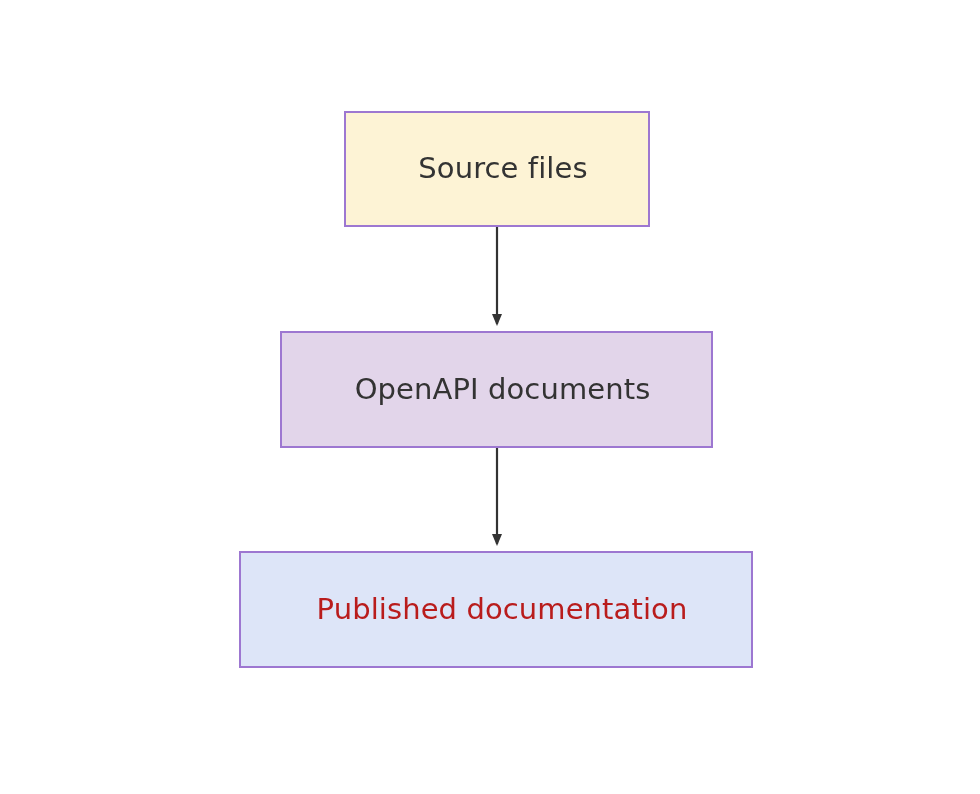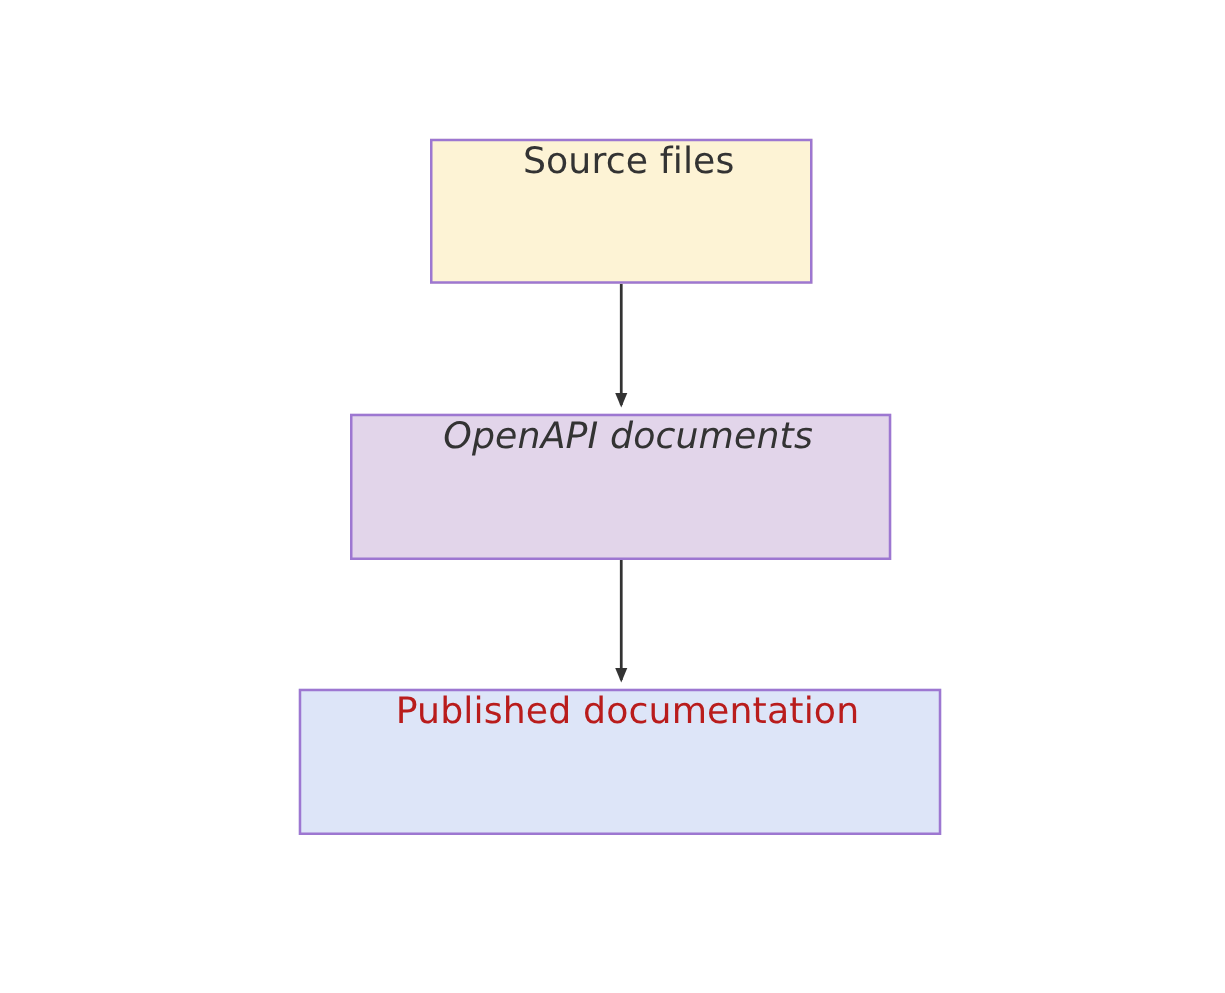--- a/index.html
+++ b/index.html
@@ -26,21 +26,21 @@
     width: 980px;
     height: 794px;
     pointer-events: none;
   }
   .flow-node {
     position: absolute;
     box-sizing: border-box;
     border-style: solid;
     border-width: 2px;
     display: flex;
-    align-items: flex-start;
+    align-items: center;
     justify-content: center;
     text-align: center;
     padding-left: 12px;
   }
   .flow-node .node-label {
     font-size: 29px;
     font-weight: 400;
     line-height: 1.1;
     letter-spacing: 0.1px;
     white-space: nowrap;
@@ -82,21 +82,21 @@
 
     <g>
       <line x1="497" y1="448" x2="497" y2="544" stroke="#333333" stroke-width="2.2" marker-end="url(#arrowhead)"></line>
     </g>
   </svg>
 
   <div class="flow-node" id="node-source-files" style="background:#fdf3d5; border-color:#9d77d1;">
     <span class="node-label" style="color:#333333;">Source files</span>
   </div>
 
-  <div class="flow-node" id="node-openapi-documents" style="background:#e2d5ea; border-color:#9d77d1;font-style:italic;">
+  <div class="flow-node" id="node-openapi-documents" style="background:#e2d5ea; border-color:#9d77d1;">
     <span class="node-label" style="color:#333333;">OpenAPI documents</span>
   </div>
 
   <div class="flow-node" id="node-published-documentation" style="background:#dde5f8; border-color:#9d77d1;">
     <span class="node-label" style="color:#b91c1c;">Published documentation</span>
   </div>
 
 </div>
 
 </body></html>

